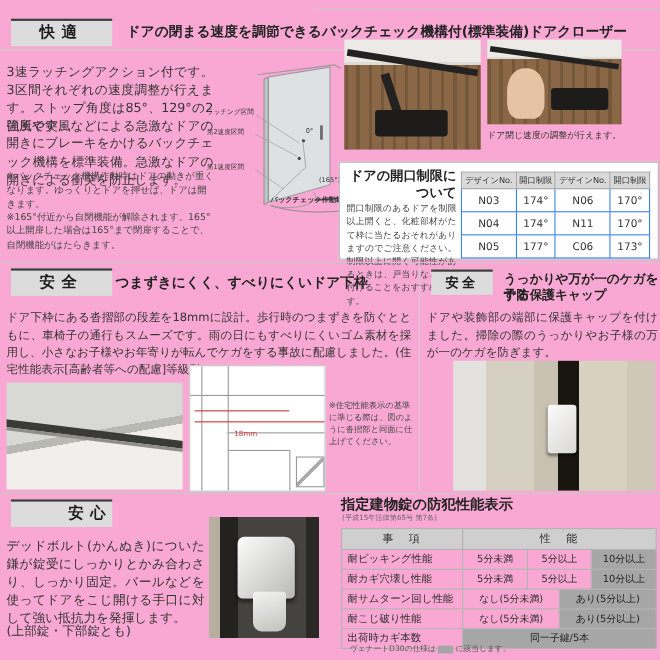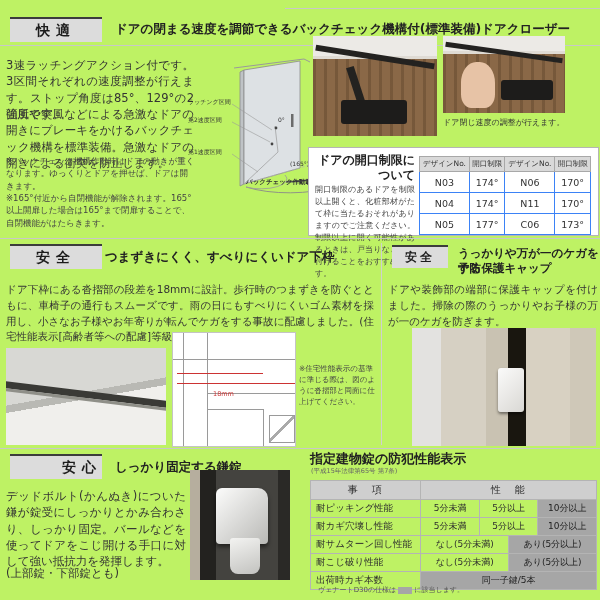--- a/index.html
+++ b/index.html
@@ -1,16 +1,16 @@
 <!DOCTYPE html>
 <html><head>
 <meta charset="utf-8">
 <style>
   html,body{margin:0;padding:0;background:#f2f2f0;}
-  #page{position:relative;width:600px;height:600px;background:#bef264;overflow:hidden;
+  #page{position:relative;width:600px;height:600px;background:#f9a8d4;overflow:hidden;
         font-family:"DejaVu Sans","Liberation Sans",sans-serif;color:#2b2b2b;}
   .rule{position:absolute;height:1px;background:#c8c8c8;}
   .vrule{position:absolute;width:1px;background:#cfcfcf;}
   
   .sec-label{position:absolute;width:92px;height:23px;background:#dcdcdc;border-top:2px solid #3c3c3c;
              font-size:14px;font-weight:bold;letter-spacing:6px;text-align:center;line-height:23px;color:#1c1c1c;}
   .sec-label.small{width:56px;font-size:12px;letter-spacing:3px;height:21px;line-height:21px;}
   .sec-title{position:absolute;font-size:12.5px;font-weight:bold;color:#222;}
   .body-text{position:absolute;font-size:10.5px;line-height:1.5;color:#333;text-align:justify;}
   .big-text{font-size:11.5px;line-height:1.42;}
@@ -184,21 +184,20 @@
   <div class="sec-title" style="left:458px;top:261px;width:150px;font-size:11.5px;">する保護キャップ</div>
   <div class="body-text" style="left:388px;top:282px;width:210px;">ドアや装飾部の端部に保護キャップを付けました。掃除の際のうっかりやお子様の万が一のケガを防ぎます。</div>
 
   <div class="photo ph-edge" style="left:412px;top:328px;width:184px;height:118px;">
     <div class="cap"></div>
   </div>
 
   <div class="rule" style="left:0;top:448px;width:600px;"></div>
 
   <div class="sec-label" style="left:10px;top:454px;text-align:right;">安心</div>
-  <div class="sec-title" style="left:115px;top:459px;width:240px;">しっかり固定する鎌錠</div>
   <div class="body-text big-text" style="left:6px;top:488px;width:180px;">デッドボルト(かんぬき)についた鎌が錠受にしっかりとかみ合わさり、しっかり固定。バールなどを使ってドアをこじ開ける手口に対して強い抵抗力を発揮します。</div>
   <div class="body-text big-text" style="left:6px;top:565px;width:180px;">(上部錠・下部錠とも)</div>
 
   <div class="photo ph-lock" style="left:190px;top:470px;width:100px;height:110px;">
     <div class="hook"></div>
     <div class="hook2"></div>
   </div>
 
   <div class="p-title" style="left:310px;top:450px;">指定建物錠の防犯性能表示</div>
   <div class="p-sub" style="left:311px;top:467px;">(平成15年法律第65号 第7条)</div>

